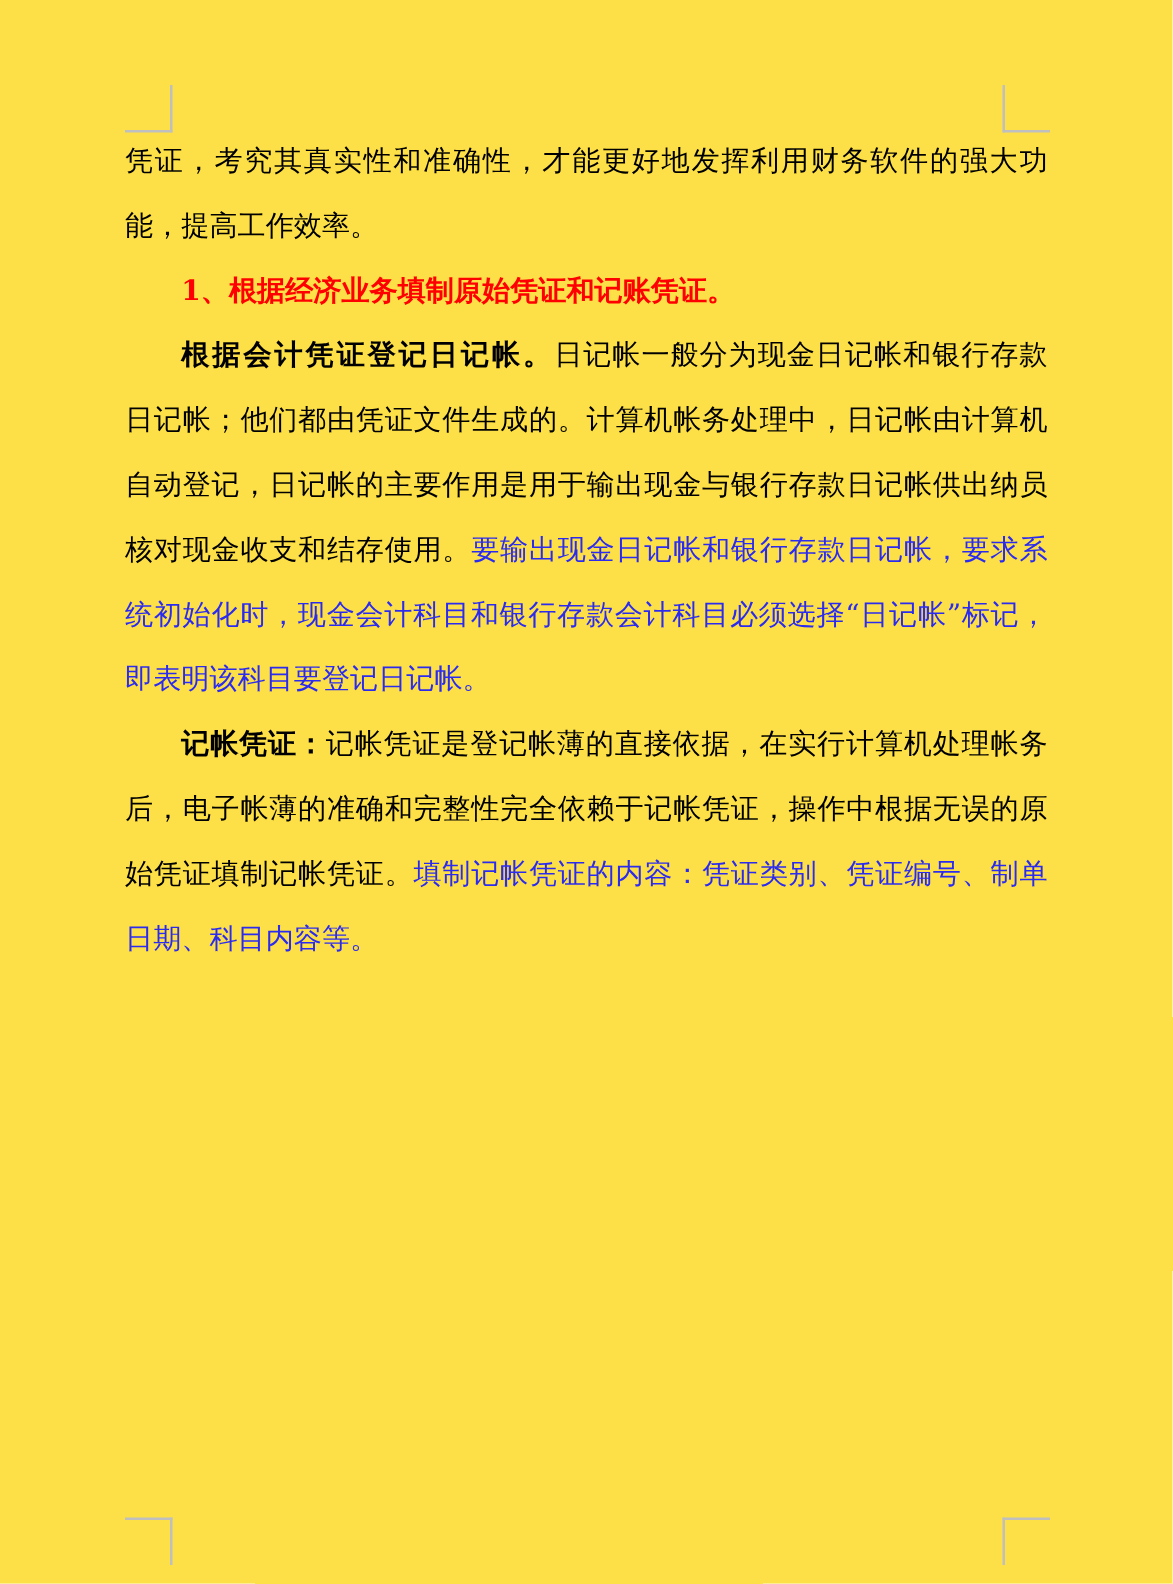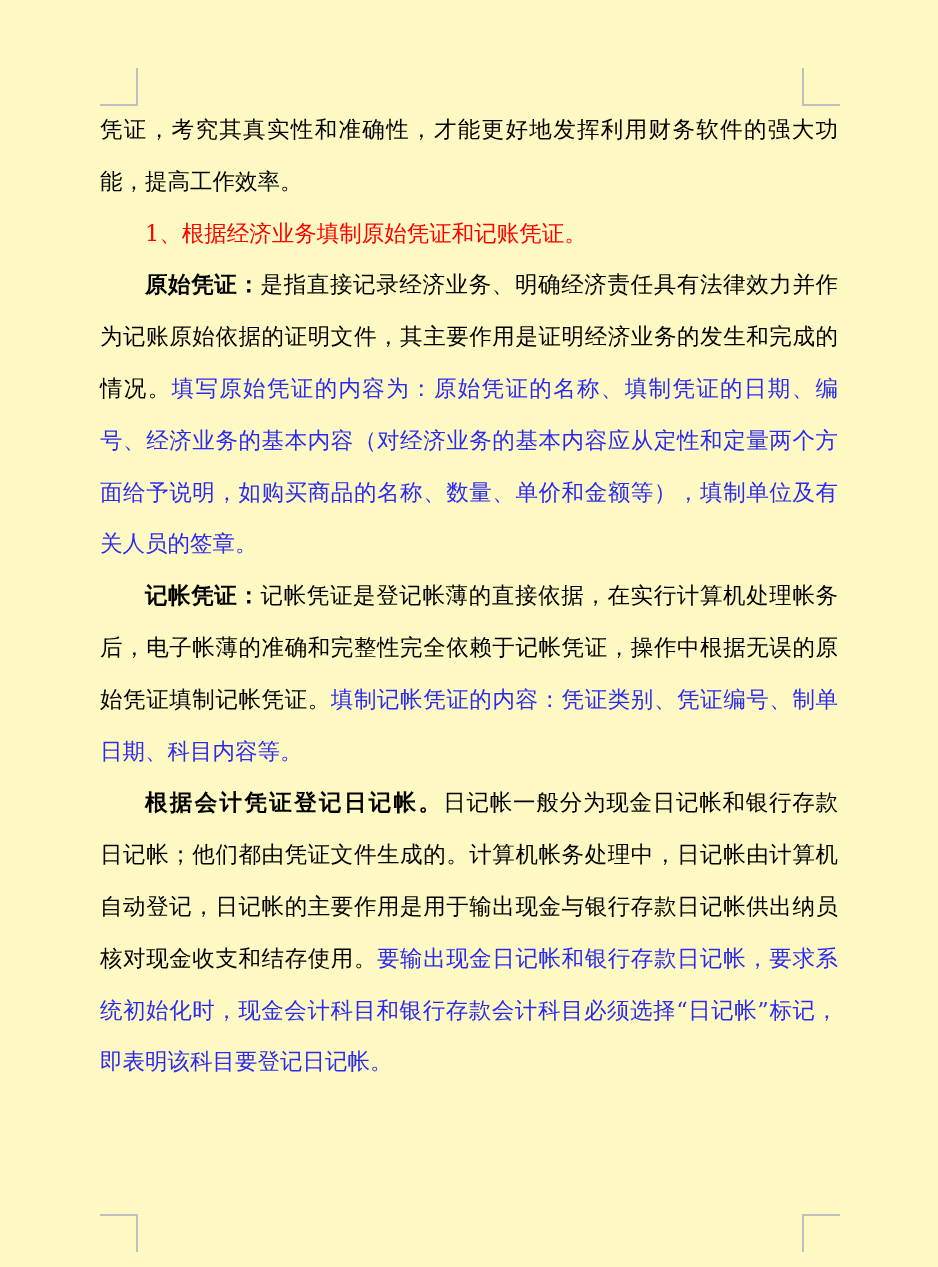--- a/index.html
+++ b/index.html
@@ -10,21 +10,21 @@
 
   body {
     font-family: "DejaVu Serif", "Liberation Serif", serif;
     -webkit-font-smoothing: antialiased;
   }
 
   #page {
     position: relative;
     width: 938px;
     height: 1267px;
-    background: #fef9c3;
+    background: #fde047;
     overflow: hidden;
     box-sizing: border-box;
   }
 
   
   .crop-mark {
     position: absolute;
     width: 36px;
     height: 36px;
     pointer-events: none;
@@ -52,21 +52,21 @@
     padding: 0;
     text-indent: 0;
   }
 
   p.indent {
     text-indent: 2em;
   }
 
   .t-red {
     color: #ff0000;
-    font-weight: normal;
+    font-weight: bold;
   }
 
   .t-blue {
     color: #2b2bf0;
   }
 
   .t-bold {
     font-weight: bold;
   }
 
@@ -92,27 +92,24 @@
   <div id="doc-body">
 
     <p class="para">
       <span>凭证，考究其真实性和准确性，才能更好地发挥利用财务软件的强大功能，提高工作效率。</span>
     </p>
 
     <p class="para indent">
       <span class="t-red">1、根据经济业务填制原始凭证和记账凭证。</span>
     </p>
 
+
     <p class="para indent">
-      <span class="t-bold">原始凭证：</span><span class="t-black">是指直接记录经济业务、明确经济责任具有法律效力并作为记账原始依据的证明文件，其主要作用是证明经济业务的发生和完成的情况。</span><span class="t-blue">填写原始凭证的内容为：原始凭证的名称、填制凭证的日期、编号、经济业务的基本内容（对经济业务的基本内容应从定性和定量两个方面给予说明，如购买商品的名称、数量、单价和金额等），填制单位及有关人员的签章。</span>
+      <span class="t-bold-spaced">根据会计凭证登记日记帐。</span><span class="t-black">日记帐一般分为现金日记帐和银行存款日记帐；他们都由凭证文件生成的。计算机帐务处理中，日记帐由计算机自动登记，日记帐的主要作用是用于输出现金与银行存款日记帐供出纳员核对现金收支和结存使用。</span><span class="t-blue">要输出现金日记帐和银行存款日记帐，要求系统初始化时，现金会计科目和银行存款会计科目必须选择“日记帐”标记，即表明该科目要登记日记帐。</span>
     </p>
 
     <p class="para indent">
       <span class="t-bold">记帐凭证：</span><span class="t-black">记帐凭证是登记帐薄的直接依据，在实行计算机处理帐务后，电子帐薄的准确和完整性完全依赖于记帐凭证，操作中根据无误的原始凭证填制记帐凭证。</span><span class="t-blue">填制记帐凭证的内容：凭证类别、凭证编号、制单日期、科目内容等。</span>
-    </p>
-
-    <p class="para indent">
-      <span class="t-bold-spaced">根据会计凭证登记日记帐。</span><span class="t-black">日记帐一般分为现金日记帐和银行存款日记帐；他们都由凭证文件生成的。计算机帐务处理中，日记帐由计算机自动登记，日记帐的主要作用是用于输出现金与银行存款日记帐供出纳员核对现金收支和结存使用。</span><span class="t-blue">要输出现金日记帐和银行存款日记帐，要求系统初始化时，现金会计科目和银行存款会计科目必须选择“日记帐”标记，即表明该科目要登记日记帐。</span>
     </p>
 
 
   </div>
 </div>
 
 </body></html>

